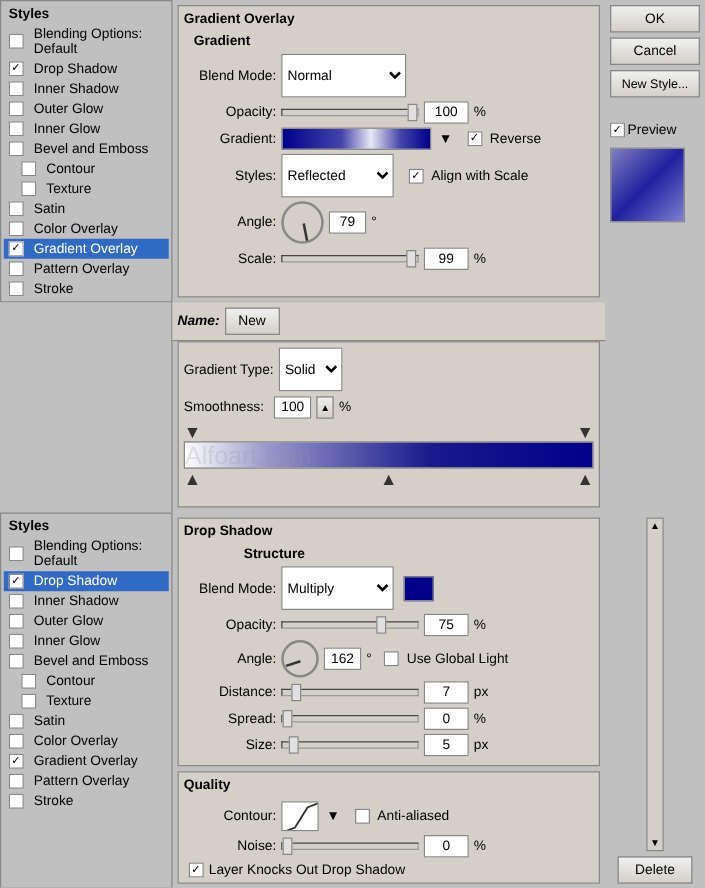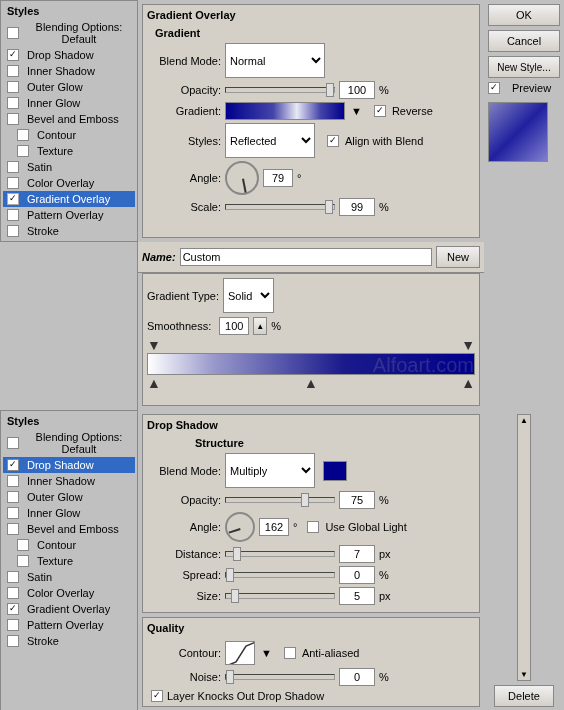--- a/index.html
+++ b/index.html
@@ -2,21 +2,21 @@
 <html><head>
   <meta charset="utf-8">
   <style>
     * { box-sizing: border-box; margin: 0; padding: 0; font-family: Arial, sans-serif; font-size: 11px; }
     body { background: #c0c0c0; width: 564px; height: 710px; overflow: hidden; display: flex; flex-direction: column; }
 
     
     .top-panel { display: flex; width: 564px; height: 390px; background: #c0c0c0; }
     .sidebar-left { width: 138px; background: #c0c0c0; border: 1px solid #888; padding: 2px; }
     .sidebar-title { font-weight: bold; font-size: 11px; padding: 2px 4px; color: #000; }
-    .sidebar-item { padding: 2px 4px 2px 20px; cursor: pointer; color: #000; display: flex; align-items: center; gap: 4px; text-align: center; }
+    .sidebar-item { padding: 2px 4px 2px 20px; cursor: pointer; color: #000; display: flex; align-items: center; gap: 4px; }
     .sidebar-item.active { background: #316ac5; color: #fff; }
     .checkbox { width: 12px; height: 12px; border: 1px solid #888; background: #fff; display: inline-block; flex-shrink: 0; margin-left: -16px; margin-right: 4px; }
     .checkbox.checked { background: #fff; position: relative; }
     .checkbox.checked::after { content: '✓'; font-size: 9px; color: #000; position: absolute; top: -1px; left: 1px; }
     .gradient-overlay-panel { background: #d4d0c8; border: 1px solid #888; margin: 4px; padding: 4px; flex: 1; }
     .panel-title { font-weight: bold; font-size: 11px; padding: 0 0 4px 0; color: #000; }
     .section-title { font-weight: bold; margin: 2px 0 4px 8px; }
     .form-row { display: flex; align-items: center; margin: 3px 0; gap: 4px; padding-left: 4px; }
     .form-label { width: 70px; text-align: right; color: #000; }
     select { height: 35px; border: 1px solid #888; background: #fff; font-size: 11px; }
@@ -155,21 +155,21 @@
       <div class="form-row">
         <span class="form-label">Styles:</span>
         <select style="width:90px;">
           <option>Reflected</option>
           <option>Linear</option>
           <option>Radial</option>
           <option>Angle</option>
           <option>Diamond</option>
         </select>
         <span class="checkbox-inline checked" style="margin-left:8px;"></span>
-        <span style="margin-left:2px;">Align with Blend</span>
+        <span style="margin-left:2px;">Align with Scale</span>
       </div>
 
       <div class="form-row">
         <span class="form-label">Angle:</span>
         <div class="angle-dial">
           <div class="angle-line" style="transform: rotate(79deg) translateY(-50%);"></div>
         </div>
         <input type="text" class="num-input" value="79" style="width: 30px;">
         <span>°</span>
       </div>
@@ -180,35 +180,34 @@
         <input type="text" class="num-input" value="99" style="">
         <span>%</span>
       </div>
     </div>
   </div>
 
   <div class="right-buttons">
     <button class="btn btn-ok">OK</button>
     <button class="btn">Cancel</button>
     <button class="btn" style="font-size:10px;">New Style...</button>
-    <div style="display:flex; align-items:center; gap:12px; margin-top:0;">
+    <div style="display:flex; align-items:center; gap:2px; margin-top:16px;">
       <span class="checkbox-preview checked"></span>
       <span>Preview</span>
     </div>
     <div class="preview-box" style="background: linear-gradient(135deg, #8080c0 0%, #2020a0 50%, #8080d0 100%);"></div>
   </div>
 </div>
 
 <div style="display:flex; align-items:stretch; background:#c0c0c0;">
   <div style="width:138px; border-right:1px solid #888;"></div>
   <div style="flex:1; display:flex; flex-direction:column;">
 
     <div class="name-row">
       <span class="name-label">Name:</span>
-      <input type="text" class="name-input" value="Custom" style="">
       <button class="btn-new">New</button>
     </div>
 
     <div class="gradient-editor">
       <div class="gradient-type-row">
         <span>Gradient Type:</span>
         <select>
           <option>Solid</option>
           <option>Noise</option>
         </select>
@@ -223,21 +222,21 @@
       </div>
 
       <div style="position:relative; margin: 8px 0 16px 0;">
 
         <div style="height:10px; display:flex; align-items:flex-end; position:relative;">
           <span style="position:absolute; left:0; font-size:14px; color:#333; cursor:pointer;">▼</span>
           <span style="position:absolute; right:0; font-size:14px; color:#333; cursor:pointer;">▼</span>
         </div>
 
         <div style="width:100%; height:22px; background: linear-gradient(to right, #fff 0%, #9999cc 20%, #1a1a8c 60%, #00008b 100%); border:1px solid #888; position:relative; overflow:hidden;">
-          <span style="position:absolute; width:100%; text-align:right; top:0; color:rgba(150,150,150,0.25); font-size:20px; pointer-events:none; line-height:22px;">Alfoart.com</span>
+          <span style="position:absolute; width:100%; text-align:left; top:0; color:rgba(150,150,150,0.25); font-size:20px; pointer-events:none; line-height:22px;">Alfoart.com</span>
         </div>
 
         <div style="height:10px; display:flex; align-items:flex-start; position:relative;">
           <span style="position:absolute; left:0; font-size:14px; color:#333; cursor:pointer;">▲</span>
           <span style="position:absolute; left:calc(50% - 7px); font-size:14px; color:#333; cursor:pointer;">▲</span>
           <span style="position:absolute; right:0; font-size:14px; color:#333; cursor:pointer;">▲</span>
         </div>
       </div>
     </div>
   </div>

